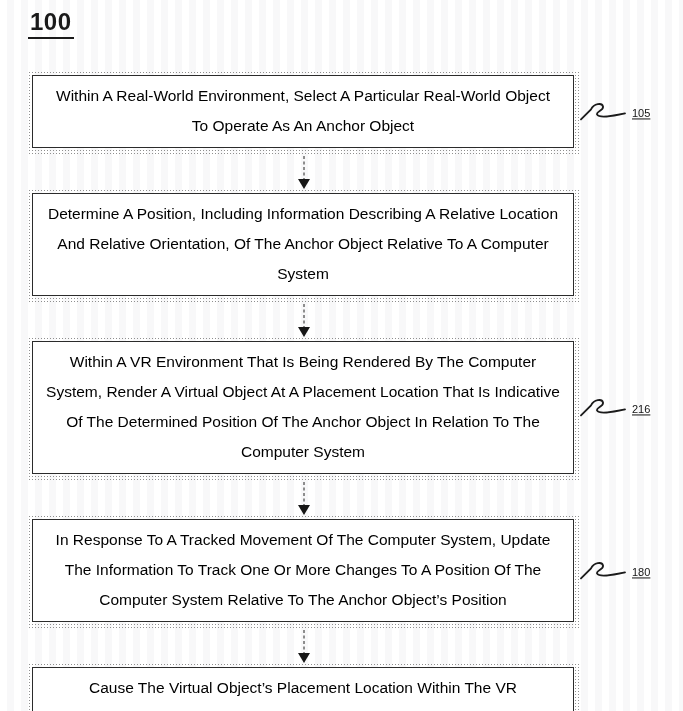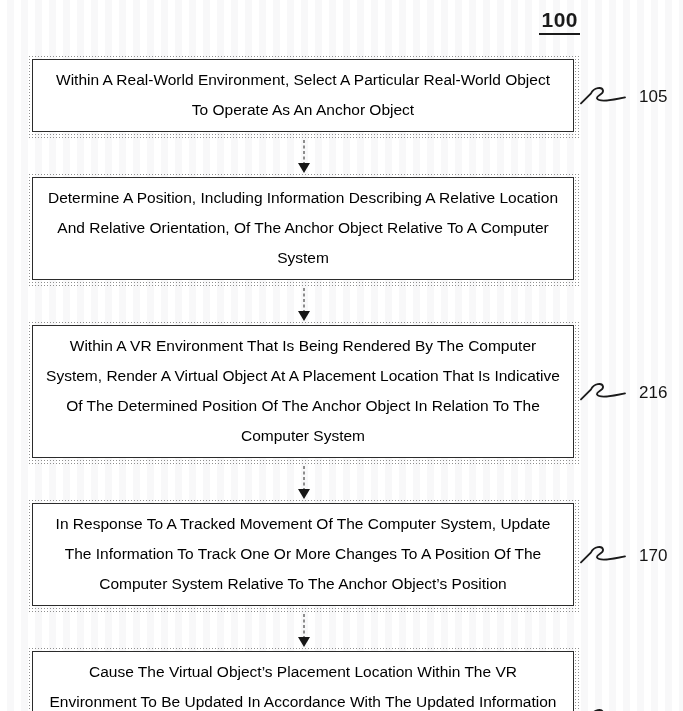--- a/index.html
+++ b/index.html
@@ -19,25 +19,25 @@
 
   .flow-col {
     position: absolute;
     left: 28px;
     top: 8px;
     width: 552px;
   }
 
   .fig-title {
     width: 100%;
-    text-align: right;
-    font-size: 21px;
+    text-align: left;
+    font-size: 24px;
     font-weight: bold;
     letter-spacing: 0.5px;
-    margin-bottom: 20px;
+    margin-bottom: 32px;
   }
   .fig-title span {
     display: inline-block;
     border-bottom: 2px solid #1a1a1a;
     padding: 0 2px 1px 2px;
   }
 
   .step-row { position: relative; width: 552px; }
 
   
@@ -62,23 +62,24 @@
     position: absolute;
     left: 100%;
     top: 50%;
     transform: translateY(-52%);
     display: flex;
     align-items: center;
     white-space: nowrap;
   }
   .lead svg { display: block; }
   .ref-num {
-    font-size: 17px;
-    margin-left: 7px;
+    font-size: 11px;
+    margin-left: 0;
     color: #141414;
+    text-decoration: underline;
   }
 
   
   .arrow {
     position: relative;
     width: 552px;
     height: 33px;
   }
   .arrow .shaft {
     position: absolute;
@@ -164,21 +165,21 @@
     <div class="step-row">
       <div class="stipple">
         <div class="box">
           <span>In Response To A Tracked Movement Of The Computer System, Update The Information To Track One Or More Changes To A Position Of The Computer System Relative To The Anchor Object’s Position</span>
         </div>
       </div>
       <div class="lead">
         <svg width="52" height="28" viewBox="0 0 52 28">
           <path d="M1,20 L11,10 C14,4 22,3 23,7 C24,11 16,12 17,15 C19,19 31,17 45,14" fill="none" stroke="#1b1b1b" stroke-width="1.8" stroke-linecap="round"></path>
         </svg>
-        <span class="ref-num">170</span>
+        <span class="ref-num">180</span>
       </div>
     </div>
 
     <div class="arrow">
       <div class="shaft"></div>
       <div class="head"></div>
     </div>
 
     <div class="step-row">
       <div class="stipple">

